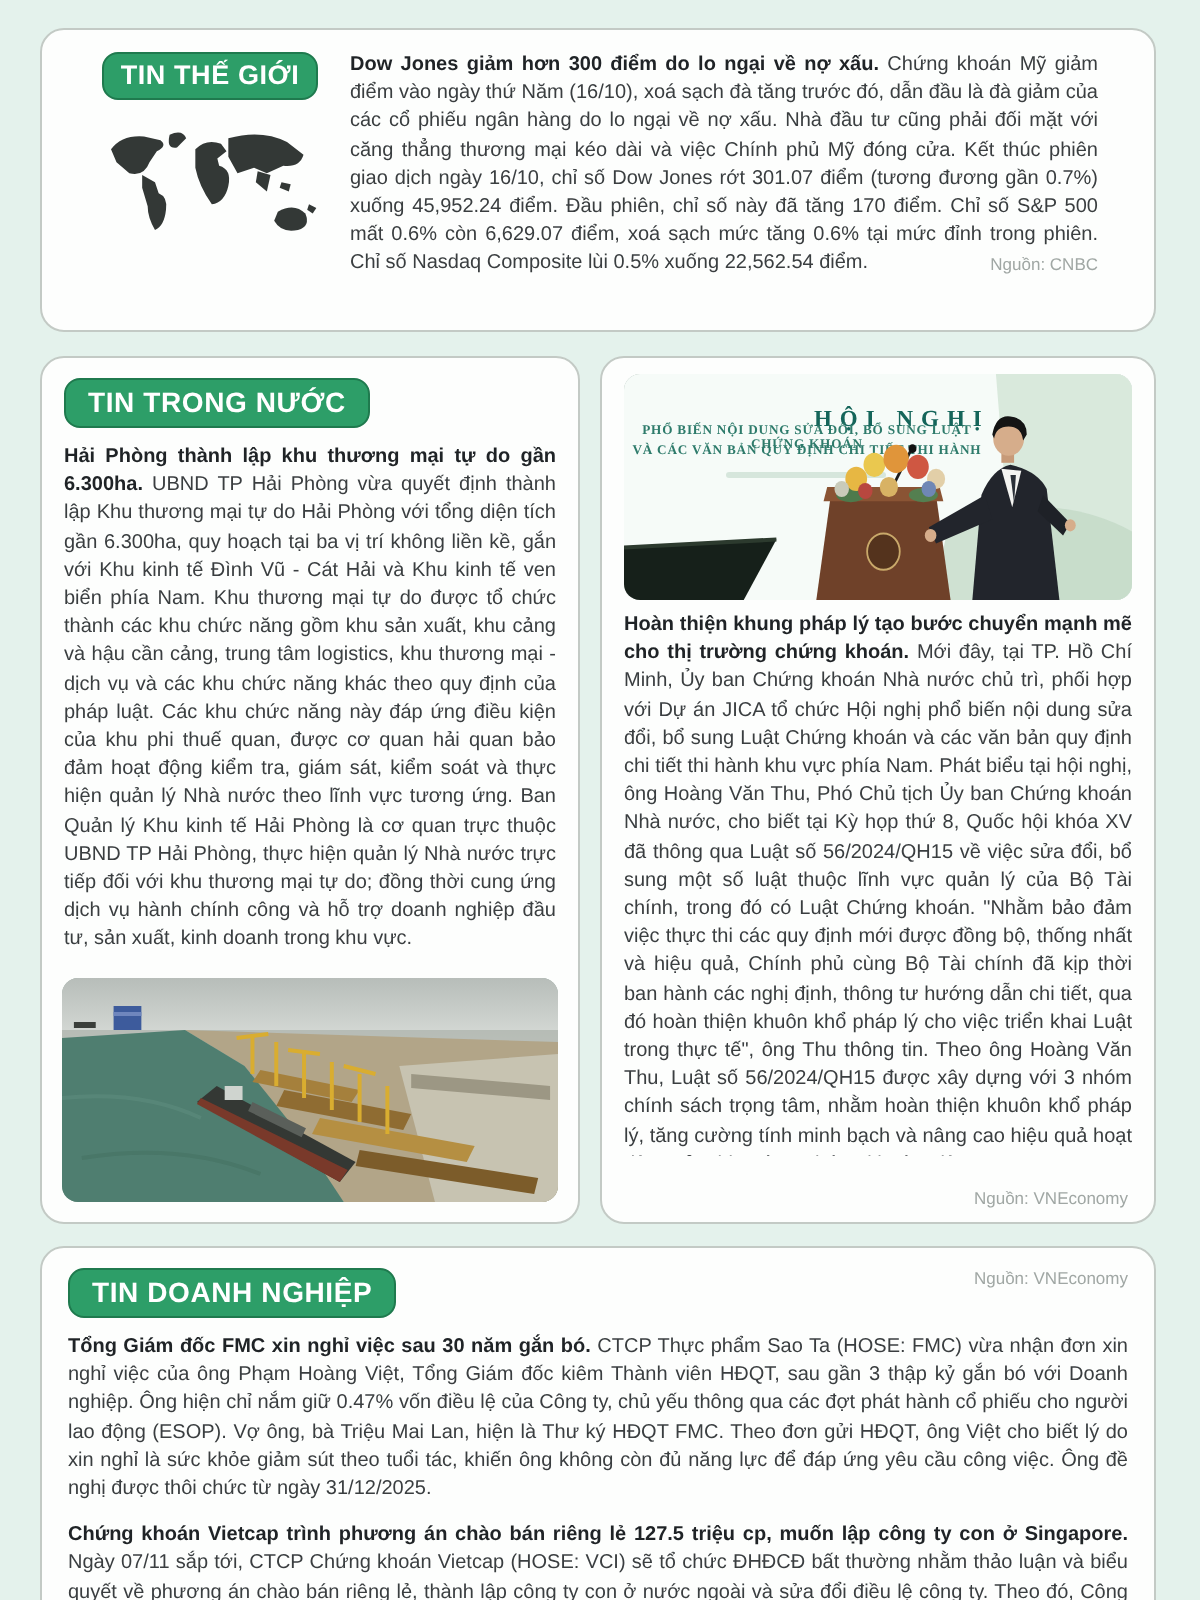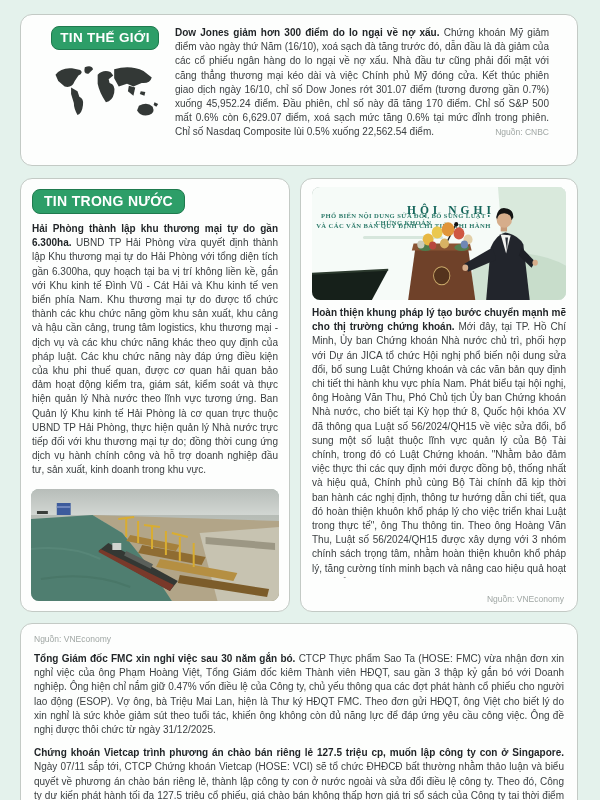--- a/index.html
+++ b/index.html
@@ -188,19 +188,20 @@
       <div class="dom-right-text">
         <p class="para"><strong>Hoàn thiện khung pháp lý tạo bước chuyển mạnh mẽ cho thị trường chứng khoán.</strong> <span>Mới đây, tại TP. Hồ Chí Minh, Ủy ban Chứng khoán Nhà nước chủ trì, phối hợp với Dự án JICA tổ chức Hội nghị phổ biến nội dung sửa đổi, bổ sung Luật Chứng khoán và các văn bản quy định chi tiết thi hành khu vực phía Nam. Phát biểu tại hội nghị, ông Hoàng Văn Thu, Phó Chủ tịch Ủy ban Chứng khoán Nhà nước, cho biết tại Kỳ họp thứ 8, Quốc hội khóa XV đã thông qua Luật số 56/2024/QH15 về việc sửa đổi, bổ sung một số luật thuộc lĩnh vực quản lý của Bộ Tài chính, trong đó có Luật Chứng khoán. "Nhằm bảo đảm việc thực thi các quy định mới được đồng bộ, thống nhất và hiệu quả, Chính phủ cùng Bộ Tài chính đã kịp thời ban hành các nghị định, thông tư hướng dẫn chi tiết, qua đó hoàn thiện khuôn khổ pháp lý cho việc triển khai Luật trong thực tế", ông Thu thông tin. Theo ông Hoàng Văn Thu, Luật số 56/2024/QH15 được xây dựng với 3 nhóm chính sách trọng tâm, nhằm hoàn thiện khuôn khổ pháp lý, tăng cường tính minh bạch và nâng cao hiệu quả hoạt động của thị trường chứng khoán Việt Nam.</span></p>
       </div>
       <div class="source dom-right-src">Nguồn: VNEconomy</div>
     </div>
 
   </section>
 
   <section class="card card-biz">
     <div class="biz-head">
+      <span class="badge">TIN DOANH NGHIỆP</span>
       <span class="source">Nguồn: VNEconomy</span>
     </div>
     <p class="para biz-para"><strong>Tổng Giám đốc FMC xin nghỉ việc sau 30 năm gắn bó.</strong> <span>CTCP Thực phẩm Sao Ta (HOSE: FMC) vừa nhận đơn xin nghỉ việc của ông Phạm Hoàng Việt, Tổng Giám đốc kiêm Thành viên HĐQT, sau gần 3 thập kỷ gắn bó với Doanh nghiệp. Ông hiện chỉ nắm giữ 0.47% vốn điều lệ của Công ty, chủ yếu thông qua các đợt phát hành cổ phiếu cho người lao động (ESOP). Vợ ông, bà Triệu Mai Lan, hiện là Thư ký HĐQT FMC. Theo đơn gửi HĐQT, ông Việt cho biết lý do xin nghỉ là sức khỏe giảm sút theo tuổi tác, khiến ông không còn đủ năng lực để đáp ứng yêu cầu công việc. Ông đề nghị được thôi chức từ ngày 31/12/2025.</span></p>
     <p class="para biz-para"><strong>Chứng khoán Vietcap trình phương án chào bán riêng lẻ 127.5 triệu cp, muốn lập công ty con ở Singapore.</strong> <span>Ngày 07/11 sắp tới, CTCP Chứng khoán Vietcap (HOSE: VCI) sẽ tổ chức ĐHĐCĐ bất thường nhằm thảo luận và biểu quyết về phương án chào bán riêng lẻ, thành lập công ty con ở nước ngoài và sửa đổi điều lệ công ty. Theo đó, Công ty dự kiến phát hành tối đa 127.5 triệu cổ phiếu, giá chào bán không thấp hơn giá trị sổ sách của Công ty tại thời điểm 31/12/2024 là 18,026 đồng/cổ phiếu (căn cứ theo báo cáo tài chính đã được kiểm toán của Công</span></p>
   </section>
 
 </div>
 
 </body></html>

